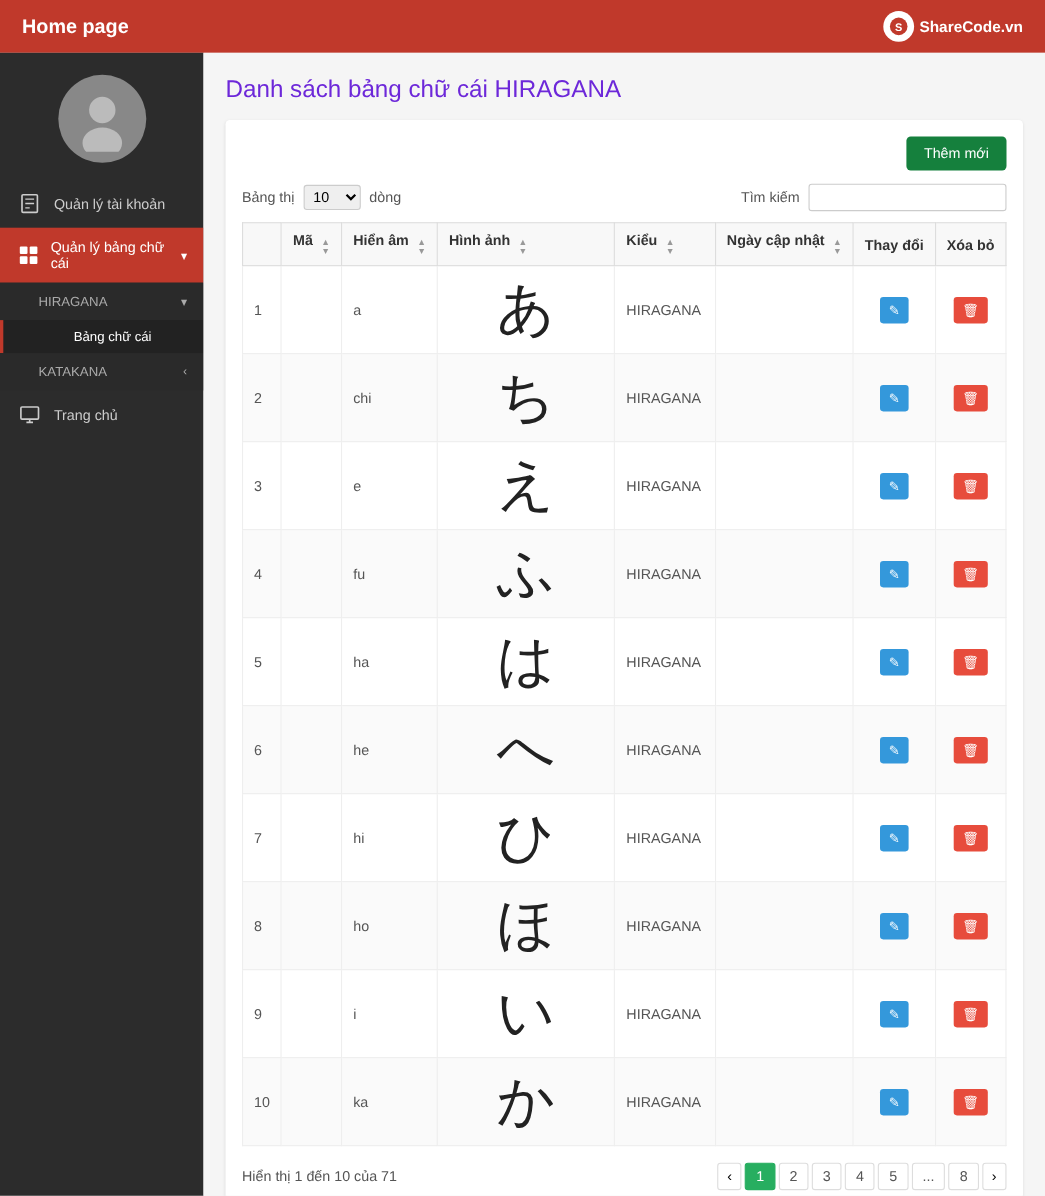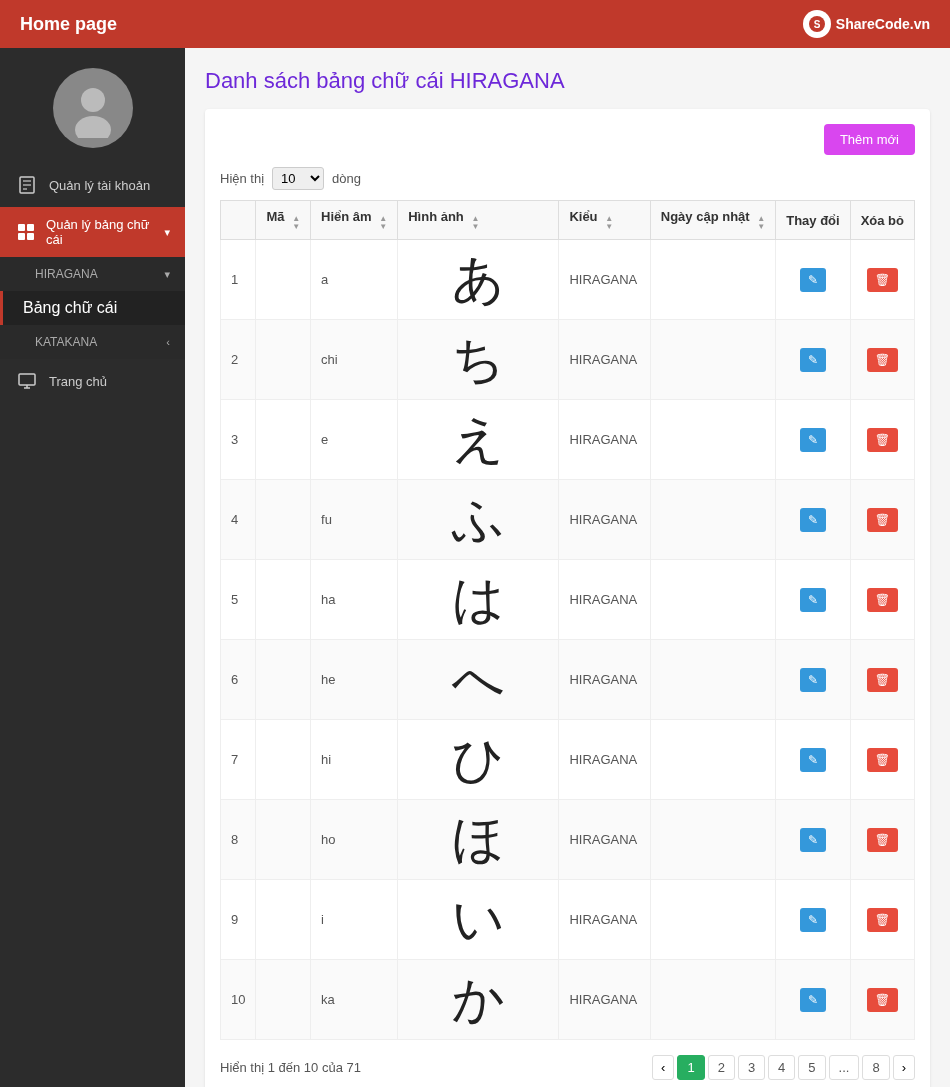--- a/index.html
+++ b/index.html
@@ -18,33 +18,33 @@
     .avatar-circle { width: 80px; height: 80px; border-radius: 50%; background: #888; display: flex; align-items: center; justify-content: center; overflow: hidden; }
     .avatar-circle svg { width: 60px; height: 60px; fill: #ddd; }
 
     .sidebar-nav { display: flex; flex-direction: column; flex: 1; }
     .sidebar-item { display: flex; align-items: center; gap: 10px; padding: 10px 15px; cursor: pointer; color: #ccc; font-size: 13px; }
     .sidebar-item .icon { width: 24px; height: 24px; display: flex; align-items: center; justify-content: center; }
     .sidebar-item-active { background: #c0392b !important; color: white; align-items: center; }
     .sidebar-item-active .icon svg { fill: white; }
 
     .sidebar-submenu { background: #222; }
-    .sidebar-submenu-item { padding: 8px 15px 8px 20px; cursor: pointer; color: #bbb; font-size: 16px; border-left: 3px solid transparent; }
+    .sidebar-submenu-item { padding: 8px 15px 8px 64px; cursor: pointer; color: #bbb; font-size: 12px; border-left: 3px solid transparent; }
     .sidebar-submenu-item-active { color: white; border-left: 3px solid #c0392b; }
 
     .sidebar-group-label { display: flex; align-items: center; gap: 10px; padding: 10px 15px; cursor: pointer; color: #aaa; font-size: 12px; background: #2a2a2a; }
 
     
     .main-content { flex: 1; background: #f5f5f5; padding: 20px; overflow: auto; }
     .page-title { color: #6d28d9; font-size: 22px; font-weight: normal; margin-bottom: 15px; }
 
     .content-card { background: white; border-radius: 4px; padding: 15px; box-shadow: 0 1px 3px rgba(0,0,0,0.1); }
 
     .toolbar { display: flex; justify-content: flex-end; margin-bottom: 12px; }
-    .btn-add { background: #d946ef; color: white; border: none; padding: 8px 16px; border-radius: 4px; cursor: pointer; font-size: 13px; }
+    .btn-add { background: #15803d; color: white; border: none; padding: 8px 16px; border-radius: 4px; cursor: pointer; font-size: 13px; }
 
     .table-controls { display: flex; align-items: center; justify-content: space-between; margin-bottom: 10px; }
     .show-entries { display: flex; align-items: center; gap: 8px; color: #555; }
     .show-entries select { border: 1px solid #ccc; border-radius: 3px; padding: 2px 4px; font-size: 13px; }
     .search-box { display: flex; align-items: center; gap: 8px; color: #555; }
     .search-box input { border: 1px solid #ccc; border-radius: 3px; padding: 4px 8px; font-size: 13px; width: 180px; }
 
     
     table { width: 100%; border-collapse: collapse; font-size: 13px; }
     thead tr { background: #f8f8f8; }
@@ -175,28 +175,32 @@
       <h2 class="page-title">Danh sách bảng chữ cái HIRAGANA</h2>
 
       <div class="content-card">
 
         <div class="toolbar">
           <button class="btn-add">Thêm mới</button>
         </div>
 
         <div class="table-controls">
           <div class="show-entries">
-            <span>Hiện thị</span>
+            <span>Bảng thị</span>
             <select>
               <option>10</option>
               <option>25</option>
               <option>50</option>
               <option>100</option>
             </select>
             <span>dòng</span>
+          </div>
+          <div class="search-box">
+            <span>Tìm kiếm</span>
+            <input type="text" style="">
           </div>
         </div>
 
         <table>
           <thead>
             <tr>
               <th style="width:30px;"></th>
               <th>
                 <span>Mã</span>
                 <span class="sort-arrows">

